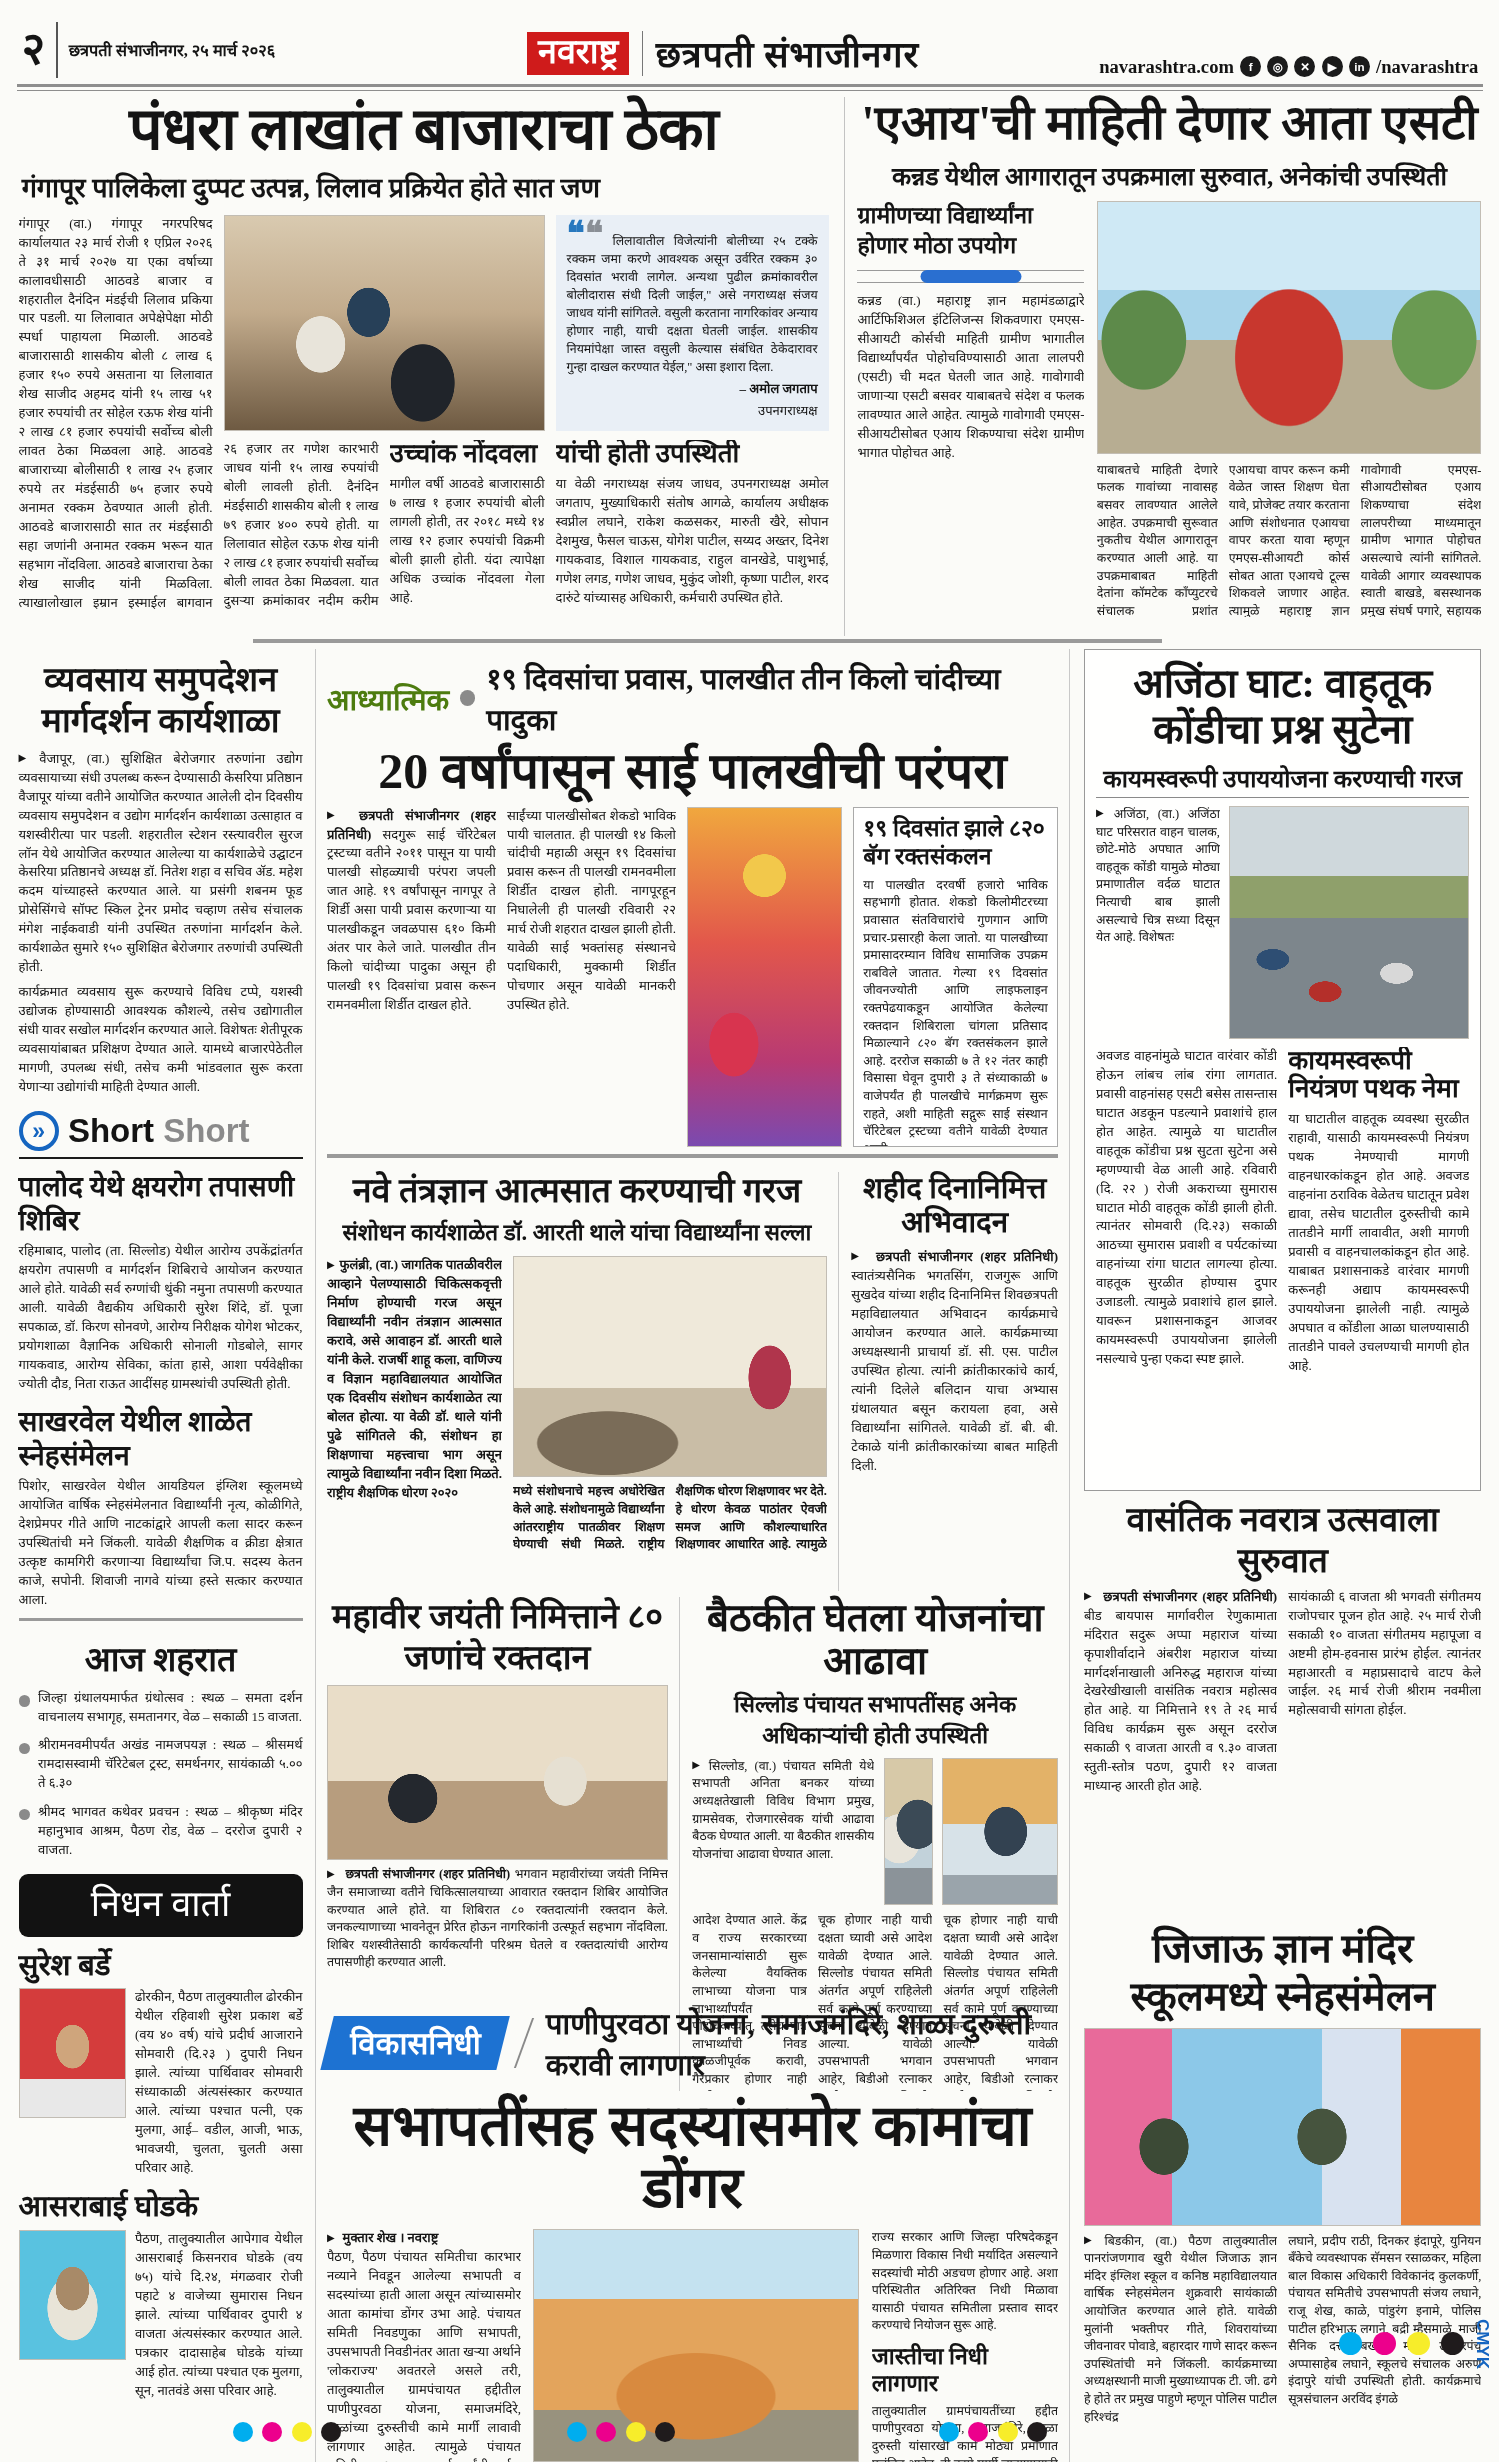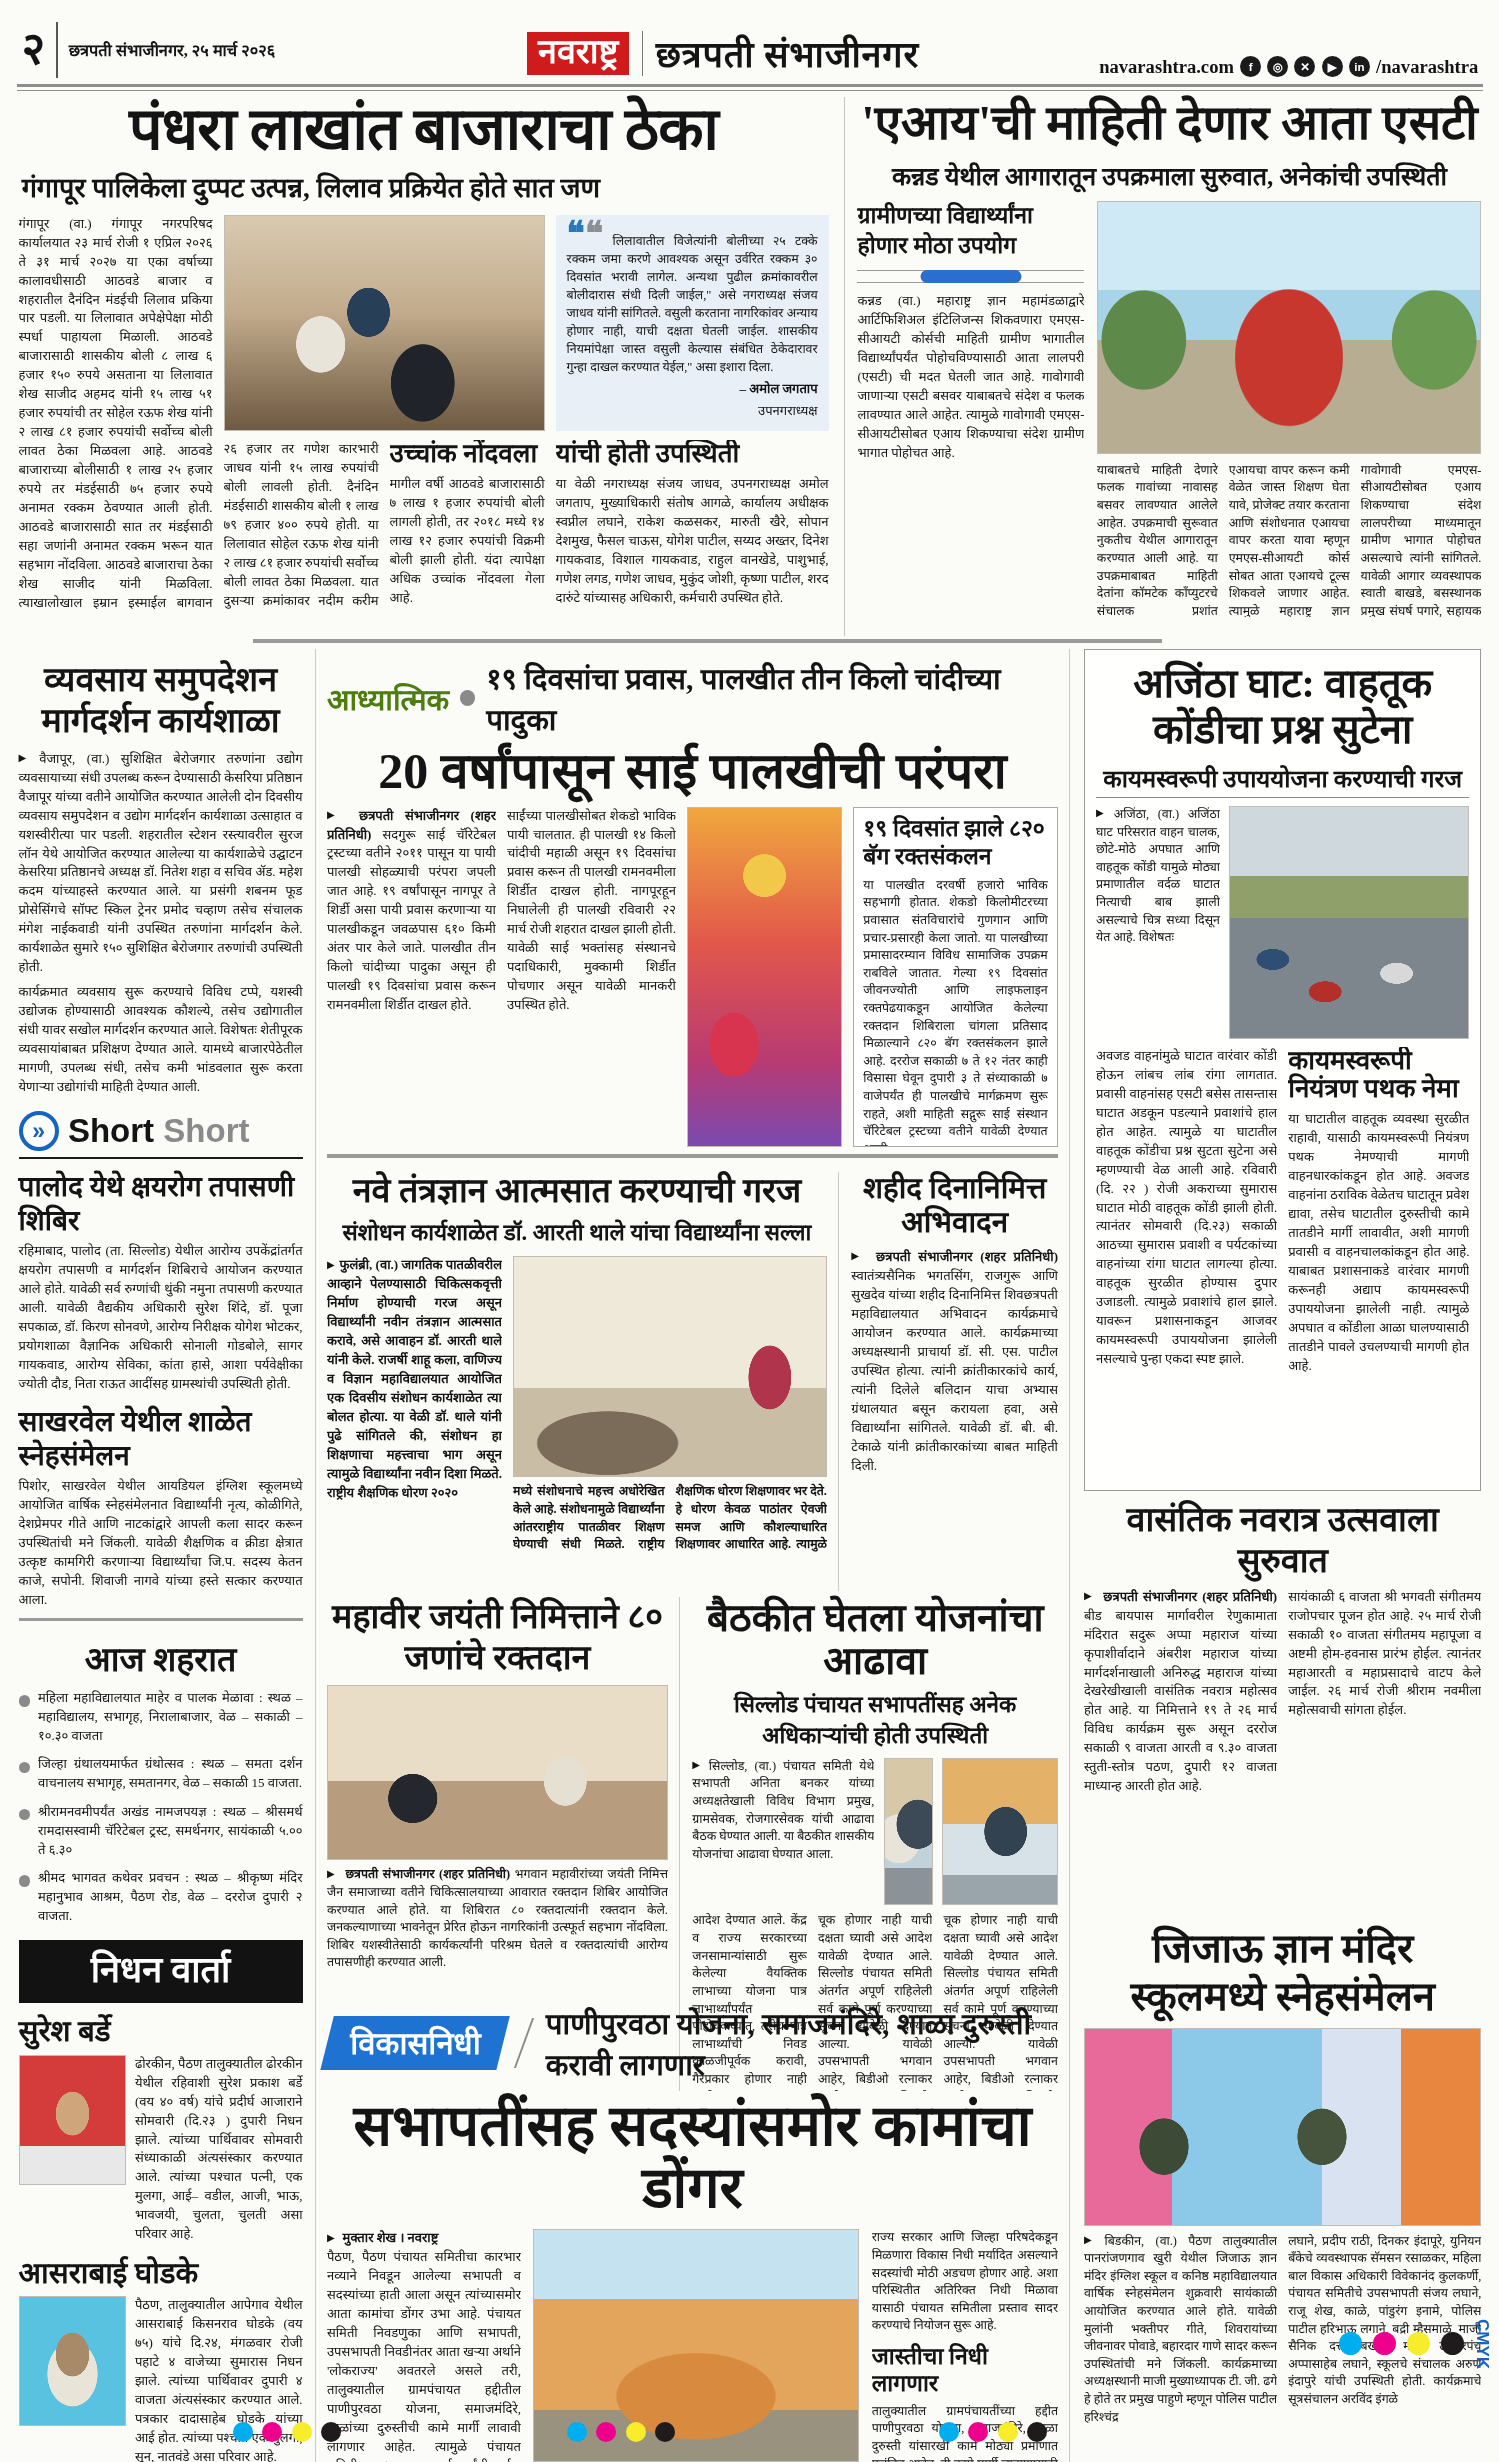--- a/index.html
+++ b/index.html
@@ -164,21 +164,21 @@
   .h1-vy { font-size:34px; font-weight:bold; text-align:center; line-height:1.2; padding:11px 0 7.8px; }
   .sn-head { display:flex; align-items:center; gap:9.3px; margin:14px 0 3.1px; border-bottom:2.3px solid #1b1b1b; padding-bottom:6.2px; }
   .sn-icon { width:40px; height:40px; border-radius:50%; border:4.7px solid #1565c0; color:#1565c0; font-size:23px; font-weight:bold;
              display:flex; align-items:center; justify-content:center; font-family:"Liberation Sans",sans-serif; }
   .sn-a { font-size:33px; font-weight:bold; font-family:"Liberation Sans",sans-serif; }
   .sn-b { font-size:33px; font-weight:bold; color:#8a8a8a; font-family:"Liberation Sans",sans-serif; }
   .sn-item-h { font-size:28px; font-weight:bold; line-height:1.2; margin:11px 0 4.7px; }
   .aaj-h { font-size:34px; font-weight:bold; text-align:center; margin:14px 0 7.8px; }
   .aaj-item { display:flex; gap:7.8px; margin-bottom:9.3px; }
   .aaj-dot { width:11.6px; height:11.6px; border-radius:50%; background:#8a8a8a; flex:0 0 auto; margin-top:6.2px; }
-  .nidhan-banner { background:#121212; color:#fff; font-size:36px; font-weight:bold; text-align:center; padding:4.7px 0 9.3px; margin:14px 0 6.2px; }
+  .nidhan-banner { background:#121212; color:#fff; font-size:36px; font-weight:normal; text-align:center; padding:4.7px 0 9.3px; margin:14px 0 6.2px;border-radius:9px; }
   .obit-name { font-size:29.5px; font-weight:bold; margin:6.2px 0 4.7px; }
   .obit-row { display:flex; gap:9.3px; }
   .obit-ph { width:107px; height:130px; flex:0 0 auto; }
   .cmyk { display:flex; gap:11px; margin:15.5px 0 0 4.7px; }
   .cmyk i { width:23px; height:23px; border-radius:50%; display:block; }
   .c-c { background:#00adee; } .c-m { background:#ec008c; } .c-y { background:#f7ed2a; } .c-k { background:#1f1b1c; }
   .dots-abs { position:absolute; bottom:20px; display:flex; gap:9.3px; }
   .dots-abs i { width:20px; height:20px; border-radius:50%; display:block; }
   .cmyk-right { position:absolute; right:7.8px; bottom:93px; display:flex; align-items:center; gap:7.8px; }
   .cmyk-vert { color:#1565c0; font-weight:bold; font-size:17px; writing-mode:vertical-rl; font-family:"Liberation Sans",sans-serif; }
@@ -280,24 +280,20 @@
         <p class="jbody">रहिमाबाद, पालोद (ता. सिल्लोड) येथील आरोग्य उपकेंद्रांतर्गत क्षयरोग तपासणी व मार्गदर्शन शिबिराचे आयोजन करण्यात आले होते. यावेळी सर्व रुग्णांची थुंकी नमुना तपासणी करण्यात आली. यावेळी वैद्यकीय अधिकारी सुरेश शिंदे, डॉ. पूजा सपकाळ, डॉ. किरण सोनवणे, आरोग्य निरीक्षक योगेश भोटकर, प्रयोगशाळा वैज्ञानिक अधिकारी सोनाली गोडबोले, सागर गायकवाड, आरोग्य सेविका, कांता हासे, आशा पर्यवेक्षीका ज्योती दौड, निता राऊत आदींसह ग्रामस्थांची उपस्थिती होती.</p>
       </article>
       <article>
         <h3 class="sn-item-h">साखरवेल येथील शाळेत स्नेहसंमेलन</h3>
         <p class="jbody">पिशोर, साखरवेल येथील आयडियल इंग्लिश स्कूलमध्ये आयोजित वार्षिक स्नेहसंमेलनात विद्यार्थ्यांनी नृत्य, कोळीगिते, देशप्रेमपर गीते आणि नाटकांद्वारे आपली कला सादर करून उपस्थितांची मने जिंकली. यावेळी शैक्षणिक व क्रीडा क्षेत्रात उत्कृष्ट कामगिरी करणाऱ्या विद्यार्थ्यांचा जि.प. सदस्य केतन काजे, सपोनी. शिवाजी नागवे यांच्या हस्ते सत्कार करण्यात आला.</p>
       </article>
       <div class="hr5"></div>
 
       <section>
         <h2 class="aaj-h">आज शहरात</h2>
-        <div class="aaj-item">
-            <span class="aaj-dot"></span>
-            <span class="jbody">महिला महाविद्यालयात माहेर व पालक मेळावा : स्थळ –महाविद्यालय, सभागृह, निरालाबाजार, वेळ – सकाळी – १०.३० वाजता</span>
-          </div>
         <div class="aaj-item">
             <span class="aaj-dot"></span>
             <span class="jbody">जिल्हा ग्रंथालयमार्फत ग्रंथोत्सव : स्थळ – समता दर्शन वाचनालय सभागृह, समतानगर, वेळ – सकाळी 15 वाजता.</span>
           </div>
         <div class="aaj-item">
             <span class="aaj-dot"></span>
             <span class="jbody">श्रीरामनवमीपर्यंत अखंड नामजपयज्ञ : स्थळ – श्रीसमर्थ रामदासस्वामी चॅरिटेबल ट्रस्ट, समर्थनगर, सायंकाळी ५.०० ते ६.३०</span>
           </div>
         <div class="aaj-item">
             <span class="aaj-dot"></span>

